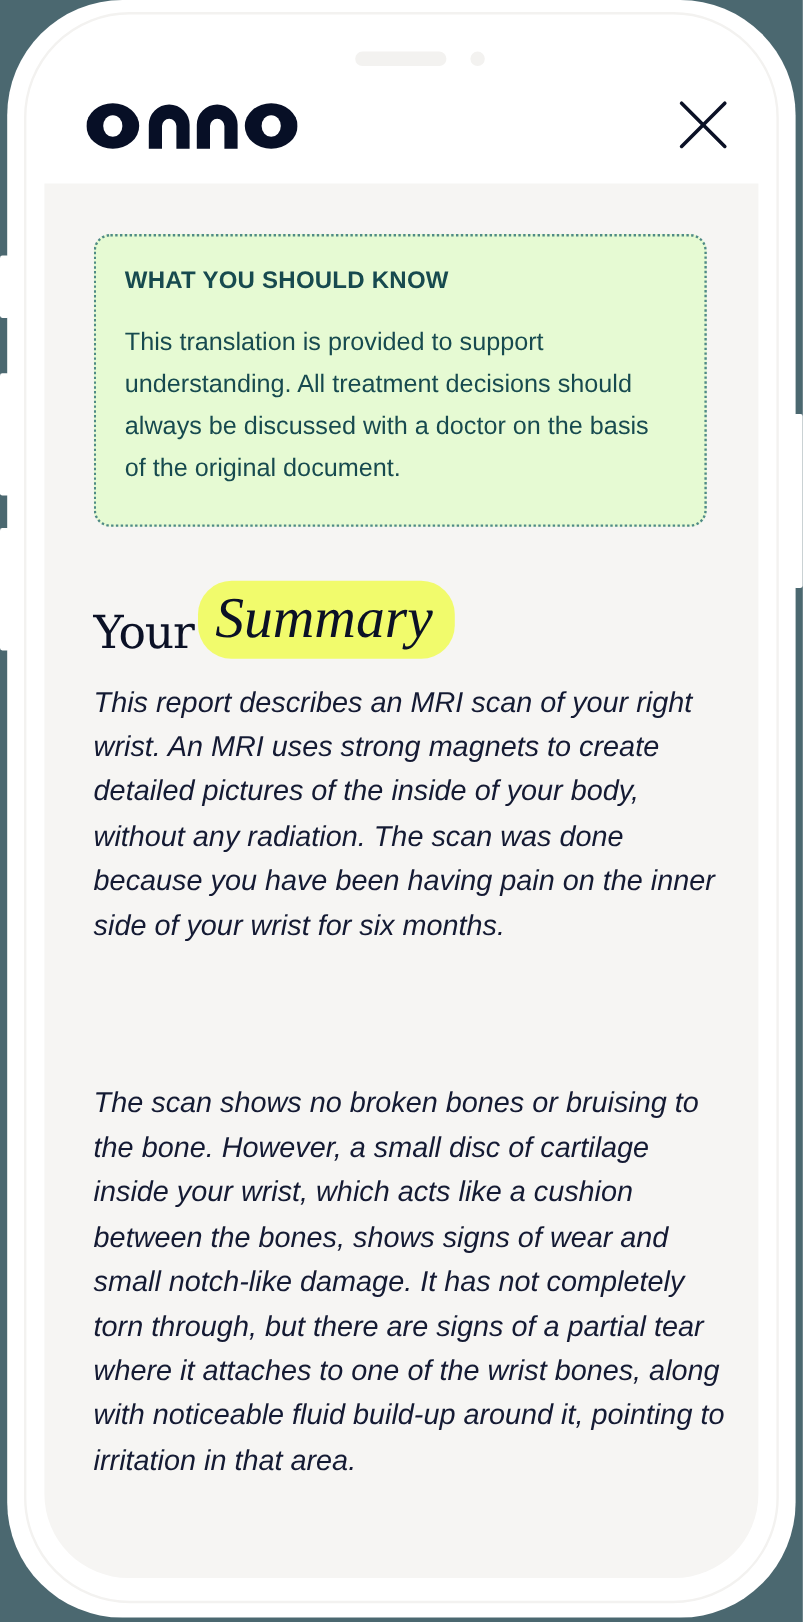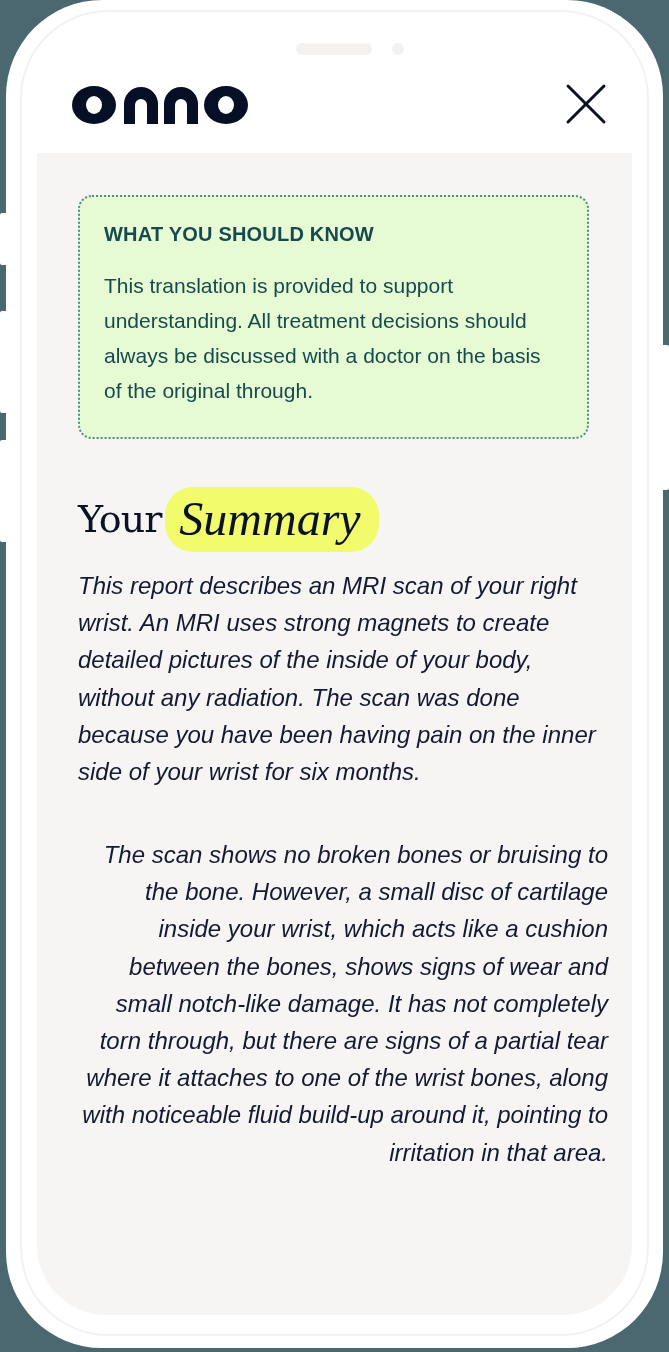--- a/index.html
+++ b/index.html
@@ -44,36 +44,36 @@
   .notice-title {
     font-family:"Liberation Sans", sans-serif; font-weight:bold;
     font-size:20px; letter-spacing:0.2px; margin:0 0 22px 0;
   }
   .notice-body {
     font-family:"Liberation Sans", sans-serif;
     font-size:21px; line-height:35px;
   }
   .heading {
     position:absolute; left:41px; top:336px; height:60px;
-    display:flex; align-items:center;
+    display:flex; align-items:flex-end;
     font-family:"DejaVu Serif", serif; color:#0b1126; font-size:38px;
   }
   .heading-plain { letter-spacing:-1px; }
   .heading-highlight {
     margin-left:4px; background:#f1fb6c; border-radius:28px;
     padding:4px 18px 6px 14px; font-style:italic;
     font-family:"Liberation Serif", serif; font-size:48px;
   }
   .para {
     position:absolute; left:41px; width:530px;
     font-family:"Liberation Sans", sans-serif; color:#141a33;
     font-size:24px; line-height:37.2px;font-style:italic;
   }
   .p1 { top:414px; }
-  .p2 { top:683px;text-align:right; }
+  .p2 { top:748px; }
 </style>
 </head>
 <body>
 
 <div class="side-btn" style="left:0; top:213px; height:52px;"></div>
 <div class="side-btn" style="left:0; top:311px; height:102px;"></div>
 <div class="side-btn" style="left:0; top:440px; height:102px;"></div>
 <div class="side-btn" style="left:661px; top:345px; height:145px;"></div>
 
 <div class="phone">
@@ -95,21 +95,21 @@
   </svg>
 
   <svg class="close-btn" viewBox="0 0 48 48">
     <line x1="6" y1="6" x2="42" y2="42" stroke="#0b1126" stroke-width="3" stroke-linecap="round"></line>
     <line x1="42" y1="6" x2="6" y2="42" stroke="#0b1126" stroke-width="3" stroke-linecap="round"></line>
   </svg>
 
   <div class="screen">
     <div class="notice">
       <div class="notice-title">WHAT YOU SHOULD KNOW</div>
-      <div class="notice-body">This translation is provided to support understanding. All treatment decisions should always be discussed with a doctor on the basis of the original through.</div>
+      <div class="notice-body">This translation is provided to support understanding. All treatment decisions should always be discussed with a doctor on the basis of the original document.</div>
     </div>
 
     <div class="heading">
       <span class="heading-plain">Your</span>
       <span class="heading-highlight">Summary</span>
     </div>
 
     <div class="para p1">This report describes an MRI scan of your right wrist. An MRI uses strong magnets to create detailed pictures of the inside of your body, without any radiation. The scan was done because you have been having pain on the inner side of your wrist for six months.</div>
     <div class="para p2">The scan shows no broken bones or bruising to the bone. However, a small disc of cartilage inside your wrist, which acts like a cushion between the bones, shows signs of wear and small notch-like damage. It has not completely torn through, but there are signs of a partial tear where it attaches to one of the wrist bones, along with noticeable fluid build-up around it, pointing to irritation in that area.</div>
   </div>

